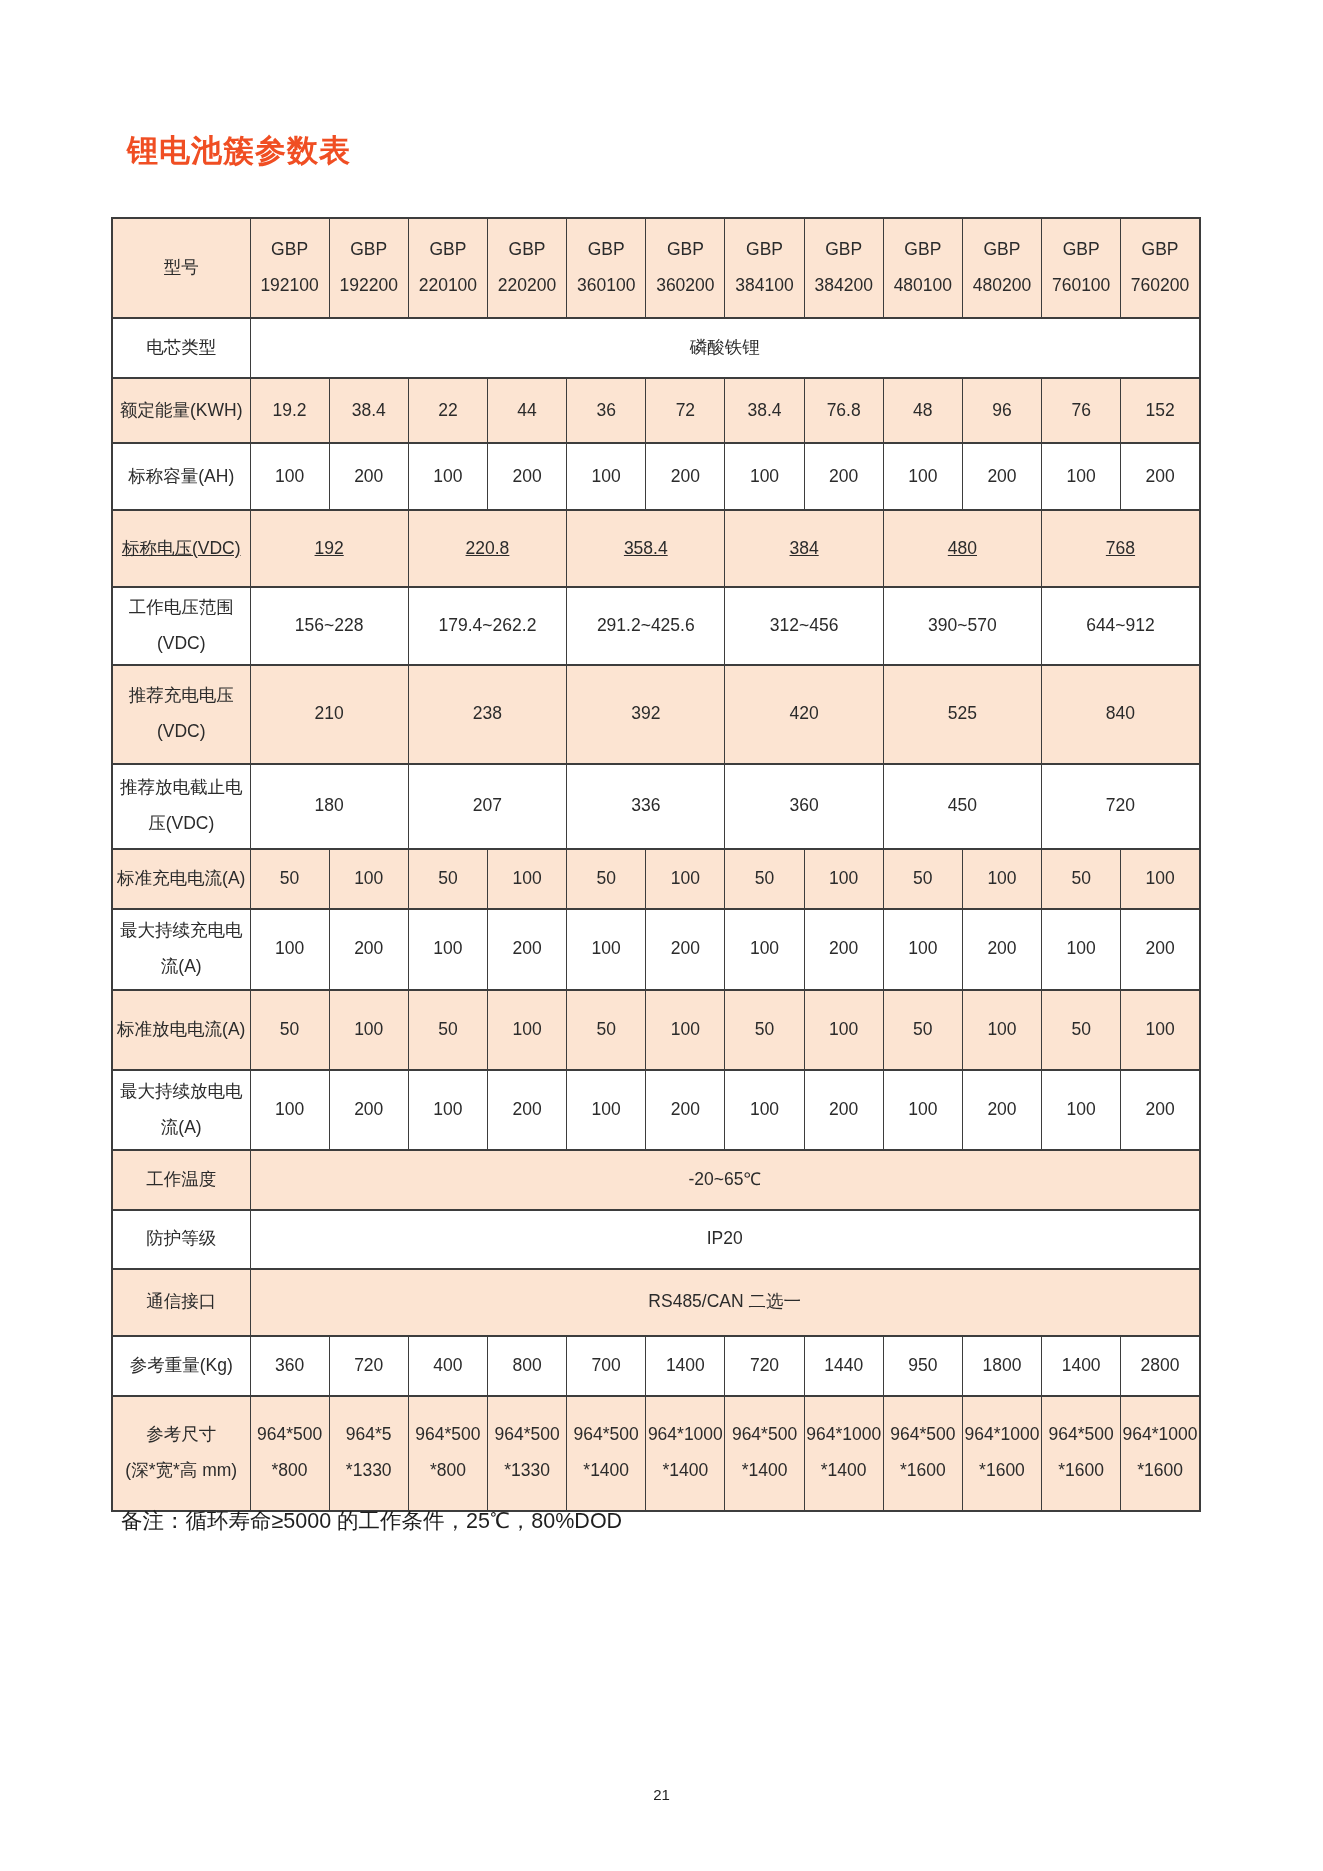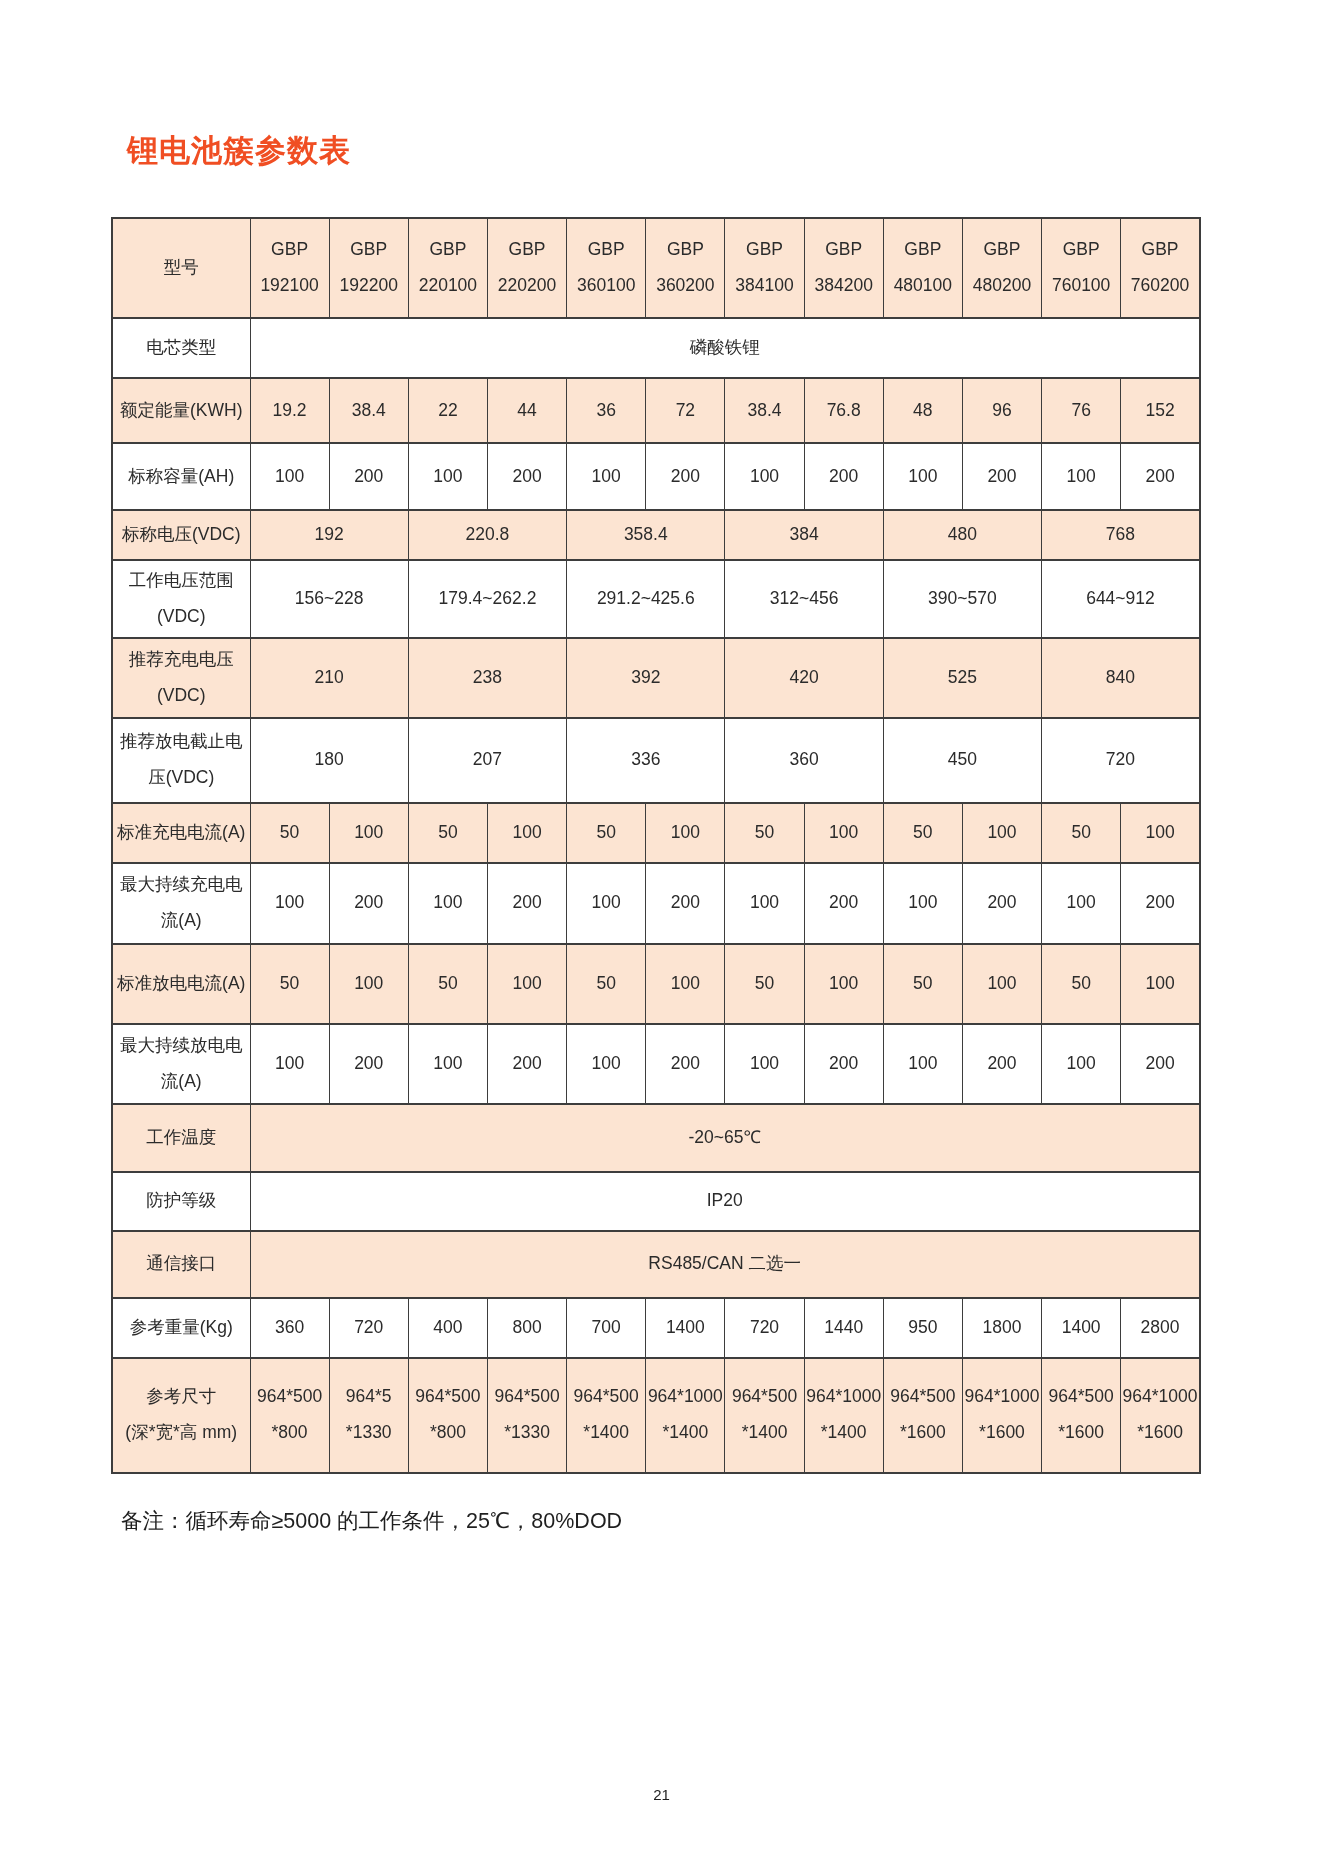--- a/index.html
+++ b/index.html
@@ -142,42 +142,42 @@
         <td>100</td>
         <td>200</td>
         <td>100</td>
         <td>200</td>
         <td>100</td>
         <td>200</td>
         <td>100</td>
         <td>200</td>
       </tr>
 
-      <tr class="stripe" style="height:50px;">
+      <tr class="stripe" style="height:77px;text-decoration:underline;">
         <td>标称电压(VDC)</td>
         <td colspan="2">192</td>
         <td colspan="2">220.8</td>
         <td colspan="2">358.4</td>
         <td colspan="2">384</td>
         <td colspan="2">480</td>
         <td colspan="2">768</td>
       </tr>
 
       <tr style="height:75px;">
         <td>工作电压范围
 (VDC)</td>
         <td colspan="2">156~228</td>
         <td colspan="2">179.4~262.2</td>
         <td colspan="2">291.2~425.6</td>
         <td colspan="2">312~456</td>
         <td colspan="2">390~570</td>
         <td colspan="2">644~912</td>
       </tr>
 
-      <tr class="stripe" style="height:80px;padding-left:31px;">
+      <tr class="stripe" style="height:99px;padding-left:31px;">
         <td>推荐充电电压
 (VDC)</td>
         <td colspan="2">210</td>
         <td colspan="2">238</td>
         <td colspan="2">392</td>
         <td colspan="2">420</td>
         <td colspan="2">525</td>
         <td colspan="2">840</td>
       </tr>
 
@@ -251,21 +251,21 @@
         <td>100</td>
         <td>200</td>
         <td>100</td>
         <td>200</td>
         <td>100</td>
         <td>200</td>
         <td>100</td>
         <td>200</td>
       </tr>
 
-      <tr class="stripe" style="height:68px;">
+      <tr class="stripe" style="height:60px;">
         <td>工作温度</td>
         <td colspan="12">-20~65℃</td>
       </tr>
 
       <tr style="height:59px;">
         <td>防护等级</td>
         <td colspan="12">IP20</td>
       </tr>
 
       <tr class="stripe" style="height:67px;">

